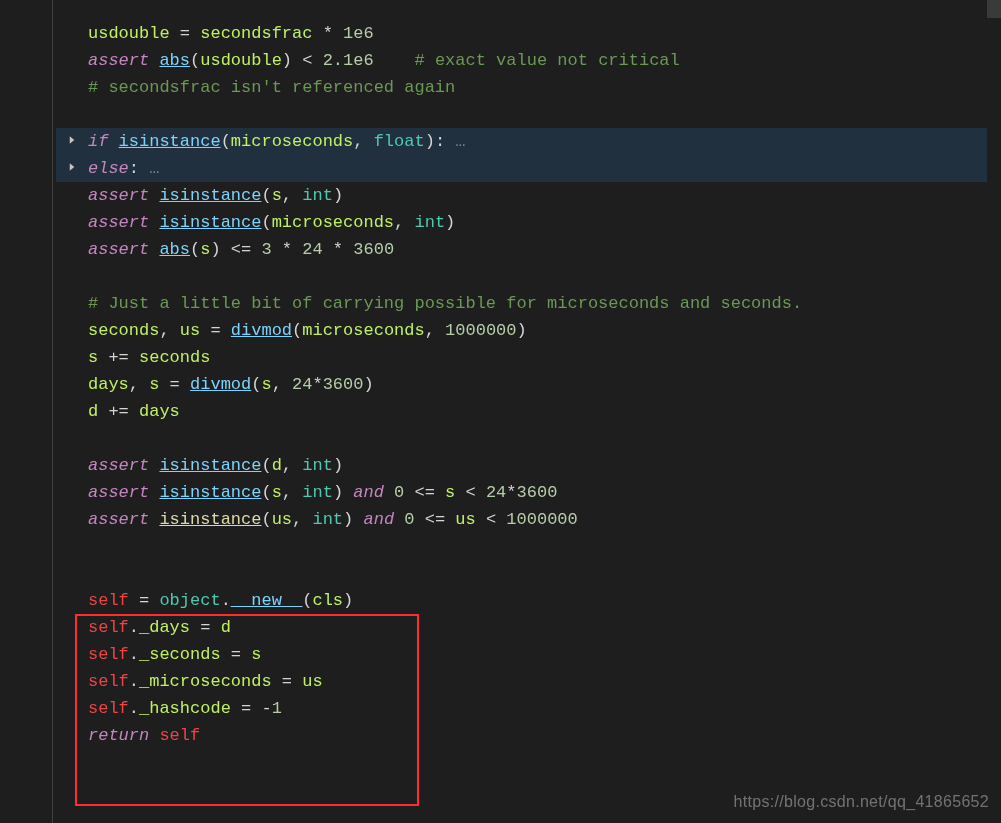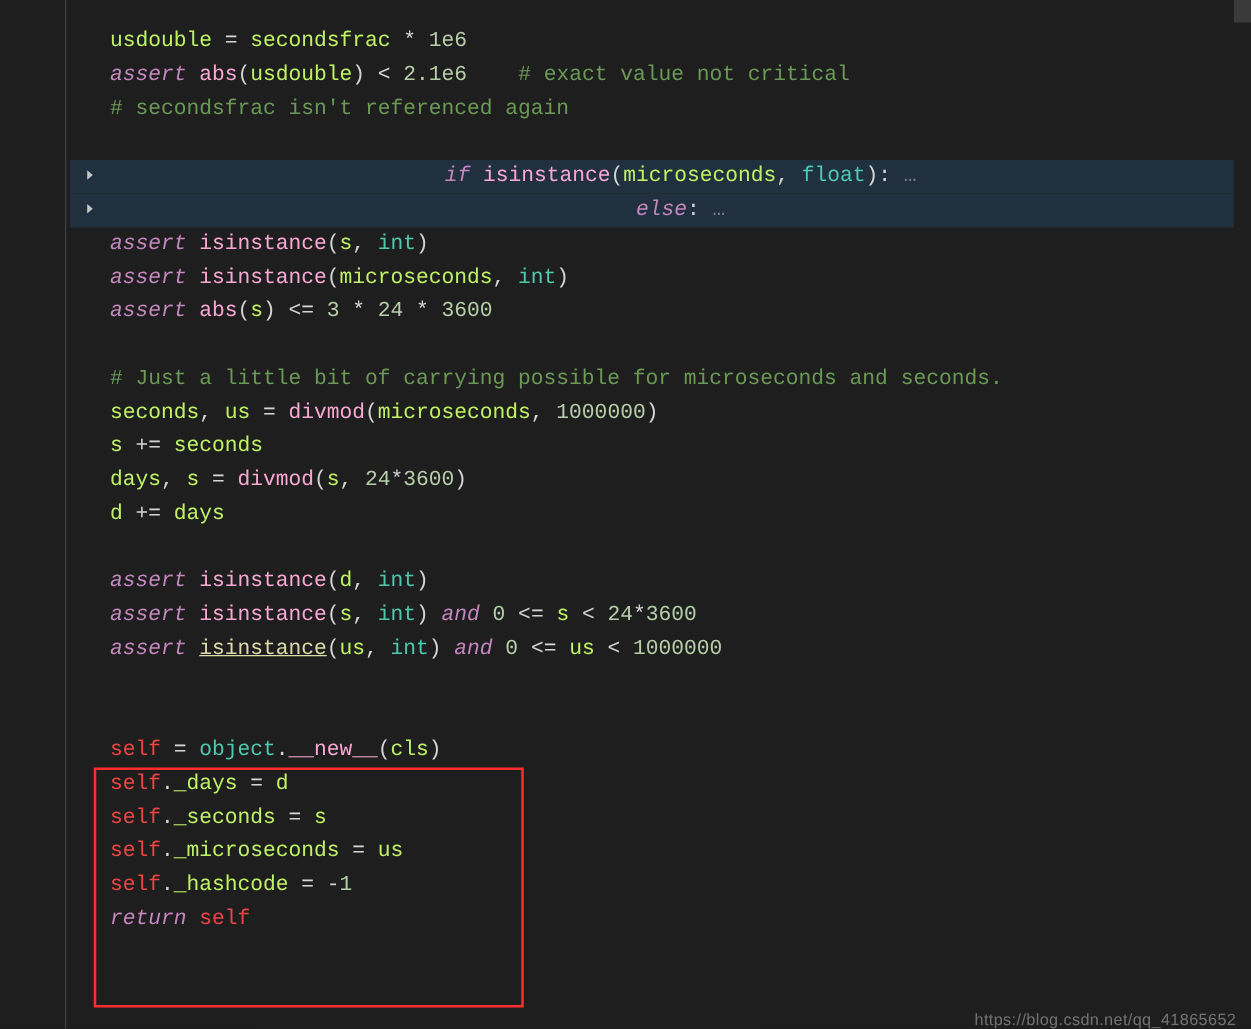--- a/index.html
+++ b/index.html
@@ -2,35 +2,35 @@
 <html><head>
 <meta charset="utf-8">
 <style>
   * { margin:0; padding:0; box-sizing:border-box; }
   html,body { width:1001px; height:823px; background:#1e1e1e; font-family:Consolas,"Courier New",monospace; font-size:17px; overflow:hidden; }
   .editor { position:relative; width:100%; height:100%; background:#1e1e1e; color:#d4d4d4; }
   .gutter { position:absolute; left:0; top:0; width:52px; height:100%; background:#1e1e1e; }
   .rule  { position:absolute; left:52px; top:0; width:1px; height:100%; background:#404040; }
   .code  { position:absolute; left:56px; top:0; right:0; padding-top:20px; }
   .line  { height:27px; line-height:27px; white-space:pre; padding-left:32px; position:relative; }
-  .hl    { background:#20303e;text-align:center; }
+  .hl    { background:#20303e; }
   .fold  { position:absolute; left:10px; top:6px; width:12px; height:12px; }
   .fold svg { width:12px; height:12px; display:block; }
   .ellips{ color:#808080; }
   
   .annot { position:absolute; border:2px solid #ff2d2d; pointer-events:none; }
   
-  .wm { position:absolute; right:12px; bottom:0; color:#888; font-family:Arial,sans-serif; font-size:13px; opacity:.8; letter-spacing:.3px; }
+  .wm { position:absolute; right:12px; bottom:12px; color:#888; font-family:Arial,sans-serif; font-size:16px; opacity:.8; letter-spacing:.3px; }
   
   .scroll { position:absolute; right:0; top:0; width:14px; height:100%; background:#1e1e1e; }
   .thumb  { position:absolute; right:0; top:0; width:14px; height:18px; background:#3a3a3a; }
   
   .kw   { color:#c586c0;font-style:italic; }   
   .id   { color:#bef264; }   
-  .fn   { color:#f9a8d4; }   
+  .fn   { color:#7dd3fc;text-decoration:underline; }   
   .fnu  { color:#dcdcaa; text-decoration:underline; text-decoration-color:#dcdcaa; }
   .cls  { color:#4ec9b0; }   
   .num  { color:#b5cea8; }   
   .op   { color:#d4d4d4; }   
   .cm   { color:#6a9955; }   
   .sl   { color:#ef4444; }   
 </style>
 </head>
 <body>
 

